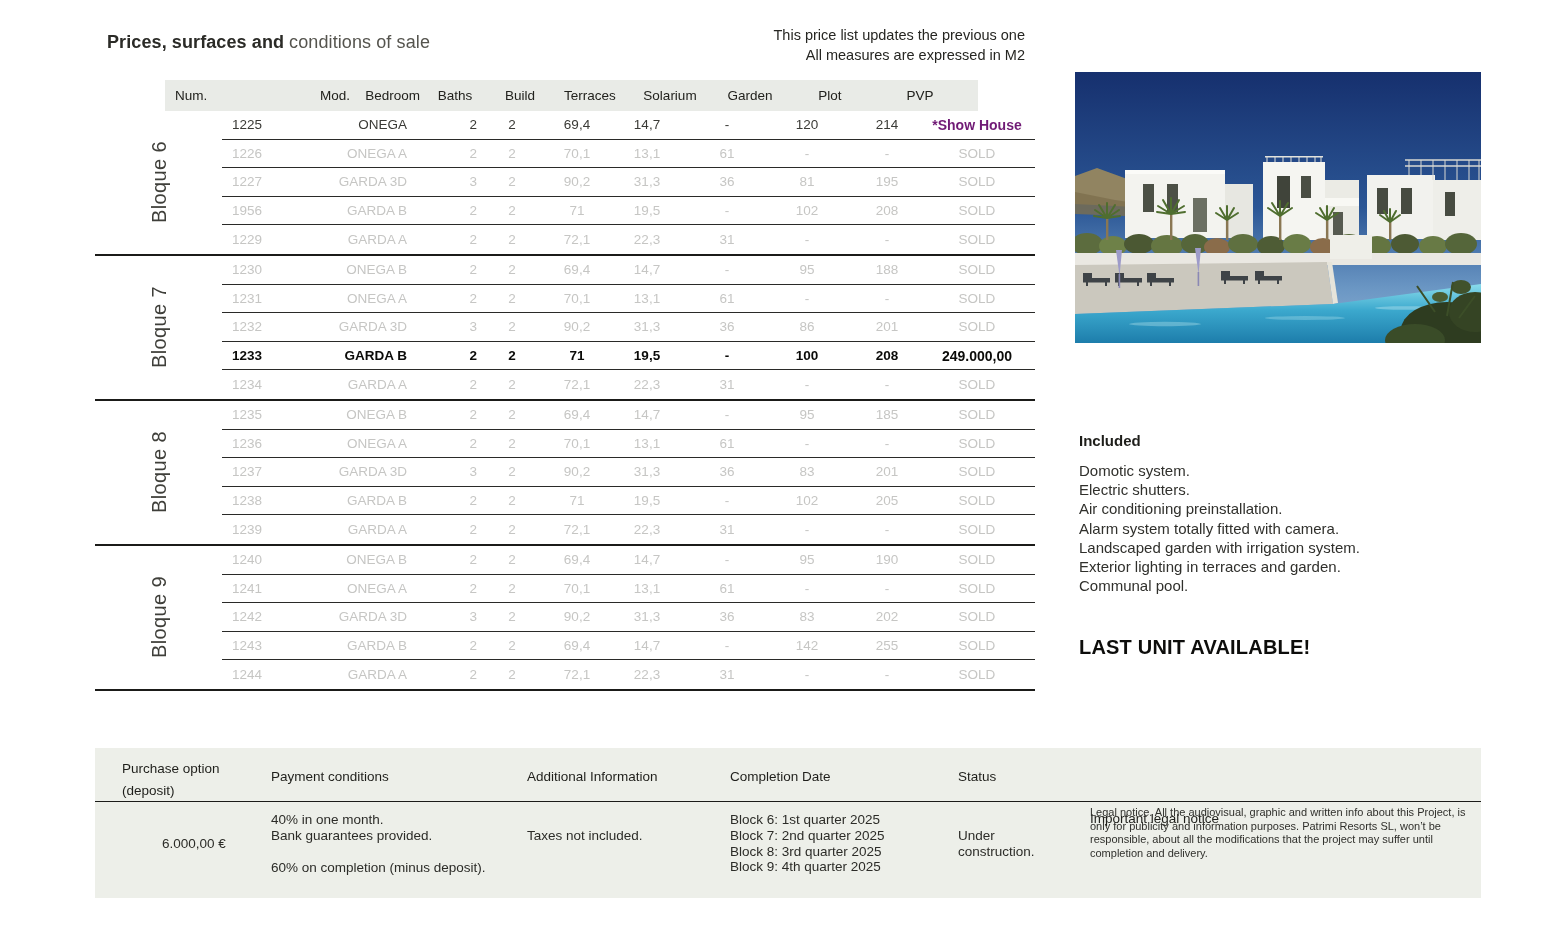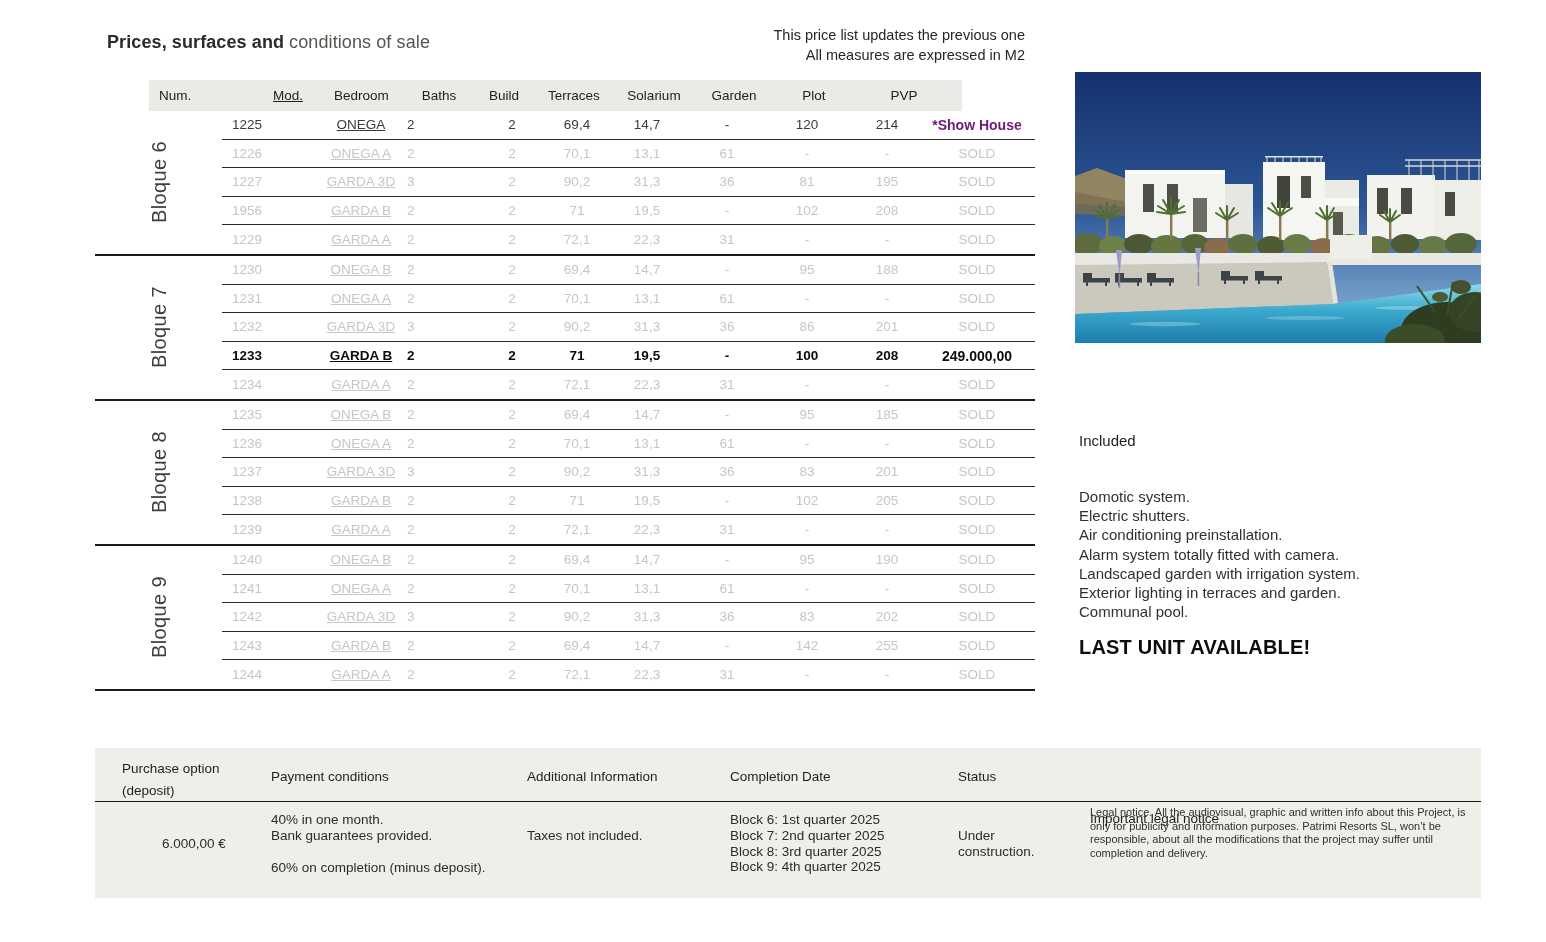--- a/index.html
+++ b/index.html
@@ -9,48 +9,48 @@
     font-family:"Liberation Sans", sans-serif; color:#2e2e2a;
   }
   
   .title { position:absolute; left:107px; top:32px; font-size:18px; letter-spacing:.1px; }
   .title .t-bold { font-weight:700; color:#2b2b27; margin-right:5px; }
   .title .t-light { font-weight:400; color:#55544e; }
   
   .note { position:absolute; top:25px; right:521px; text-align:right; font-size:14.5px; line-height:20px; color:#262622; }
   
   .price-table { position:absolute; left:95px; top:80px; width:940px; }
-  .pt-header { display:flex; margin-left:54px; width:813px; height:31px; background:#e9ebe7; align-items:center; font-size:13.5px; color:#22221e; }
+  .pt-header { display:flex; margin-left:70px; width:813px; height:31px; background:#e9ebe7; align-items:center; font-size:13.5px; color:#22221e; }
   .block { display:flex; width:940px; border-bottom:2px solid #1b1b19; }
   .block-label { width:127px; position:relative; }
   .block-label span { position:absolute; left:50%; top:50%; transform:translate(-50%,-50%) rotate(-90deg); font-size:20px; color:#3f3f3a; white-space:nowrap; letter-spacing:.4px; }
   .block-rows { width:813px; }
   .trow { display:flex; height:28.6px; align-items:center; font-size:13.5px; border-bottom:1px solid #2a2a28; }
   .trow:last-child { border-bottom:none; }
   .cell { white-space:nowrap; overflow:hidden; }
   .col-0 { width:85px;  text-align:left; padding-left:10px; }
-  .col-1 { width:100px; text-align:center; padding-left:8px;text-decoration:underline; }
-  .col-2 { width:70px;  text-align:left; }
+  .col-1 { width:100px; text-align:right; padding-left:8px; }
+  .col-2 { width:70px;  text-align:right; }
   .col-3 { width:70px;  text-align:center; }
   .col-4 { width:60px;  text-align:center; }
   .col-5 { width:80px;  text-align:center; }
   .col-6 { width:80px;  text-align:center; }
   .col-7 { width:80px;  text-align:center; }
   .col-8 { width:80px;  text-align:center; }
   .col-9 { flex:1;      text-align:center; padding-right:8px; }
   .row--sold { color:#c6c6c4; }
   .row--showhouse { color:#3a3a36; }
   .row--showhouse .cell-pvp { font-weight:700; color:#701a75; font-size:14px; }
   .row--available { color:#0b0b09; font-weight:700; }
   .row--available .cell-pvp { font-size:14px; }
   
   .photo { position:absolute; left:1075px; top:72px; width:406px; height:271px; overflow:hidden; }
   
   .included { position:absolute; left:1079px; top:432px; font-size:15px; color:#30302c; }
-  .included-title { font-weight:400; color:#1e1e1a; margin-bottom:38px; }
+  .included-title { font-weight:700; color:#1e1e1a; margin-bottom:12px; }
   .included-list div { line-height:19.2px; min-height:19.2px; }
   .last-unit { position:absolute; left:1079px; top:636px; font-size:20px; font-weight:700; color:#0d0d0b; letter-spacing:.2px; }
   
   .conditions { position:absolute; left:95px; top:748px; width:1386px; height:150px; background:#edefe9; font-size:13.5px; color:#2c2c28; }
   .cond-sep { position:absolute; left:0; right:0; top:53px; border-top:1.5px solid #1b1b19; }
   .c-h { position:absolute; top:21px; color:#1f1f1b; }
   .c-h2 { position:absolute; top:10px; line-height:22px; color:#1f1f1b; }
   .cp-h { left:27px; } .cp-v { position:absolute; left:27px; top:88px;margin-left:40px; }
   .py-h { left:176px; } .py-v { position:absolute; left:176px; top:64px; } .py-v div { line-height:16px; min-height:16px; }
   .ai-h { left:432px; } .ai-v { position:absolute; left:432px; top:80px; }

